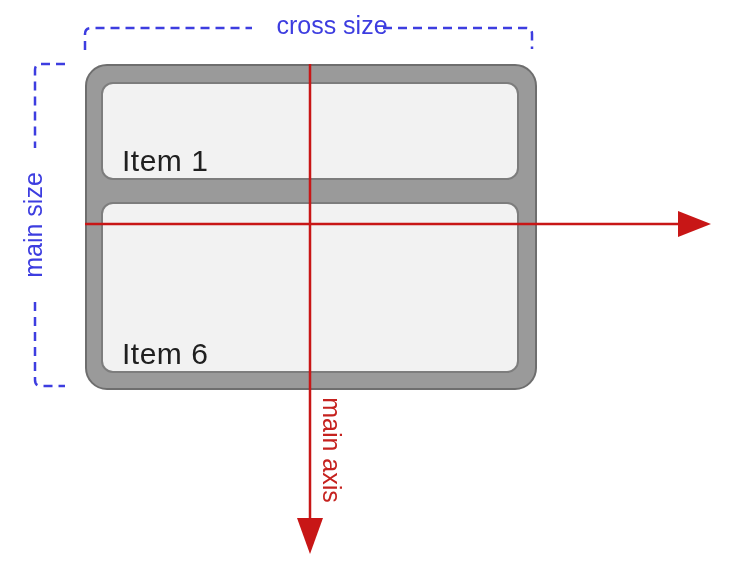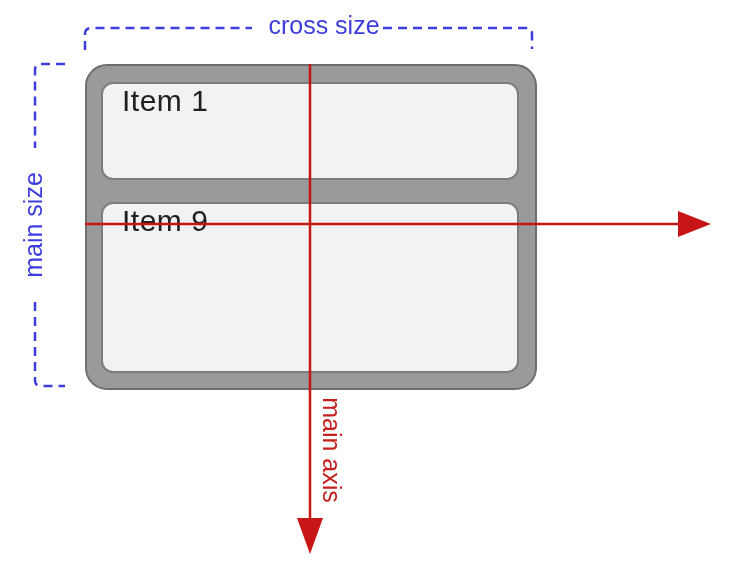--- a/index.html
+++ b/index.html
@@ -29,21 +29,21 @@
   }
   .flex-item {
     position: absolute;
     left: 14px;
     width: 418px;
     box-sizing: border-box;
     background: #f2f2f2;
     border: 2px solid #7d7d7d;
     border-radius: 12px;
     display: flex;
-    align-items: flex-start;
+    align-items: flex-end;
     padding-left: 19px;
   }
   .flex-item.item1 { top: 16px;  height: 98px;  }
   .flex-item.item2 { top: 136px; height: 171px; }
   .item-label {
     font-size: 30px;
     color: #202020;
     letter-spacing: 0.5px;
   }
   
@@ -75,36 +75,36 @@
     position: absolute;
     white-space: nowrap;
     font-size: 25px;
     line-height: 1;
   }
   .label.blue { color: #3d3de0; }
   .label.red  { color: #c5221f; }
   .label.center-h { transform: translate(-50%, -50%); }
   .label.rot-ccw  { transform: translate(-50%, -50%) rotate(-90deg); }
   .label.rot-cw   { transform: translate(-50%, -50%) rotate(90deg); }
-  .cross-size-label { left: 324px; top: 25px; }
+  .cross-size-label { left: 332px; top: 25px; }
   .main-size-label  { left: 33px;  top: 225px; }
   .cross-axis-label { left: 608px; top: 197px; }
   .main-axis-label  { left: 331px; top: 450px; }
 </style>
 </head>
 <body>
 
 <div class="stage">
 
   <div class="flex-container">
     <div class="flex-item item1">
       <span class="item-label">Item 1</span>
     </div>
     <div class="flex-item item2">
-      <span class="item-label">Item 9</span>
+      <span class="item-label">Item 6</span>
     </div>
   </div>
 
   <svg class="overlay" viewBox="0 0 736 578" xmlns="http://www.w3.org/2000/svg">
 
     <path class="blue-dash" d="M 85 50 L 85 34 Q 85 28 91 28 L 252 28"></path>
     <path class="blue-dash" d="M 383 28 L 526 28 Q 532 28 532 34 L 532 49"></path>
 
     <path class="blue-dash" d="M 65 64 L 41 64 Q 35 64 35 70 L 35 148"></path>
     <path class="blue-dash" d="M 35 302 L 35 380 Q 35 386 41 386 L 65 386"></path>

